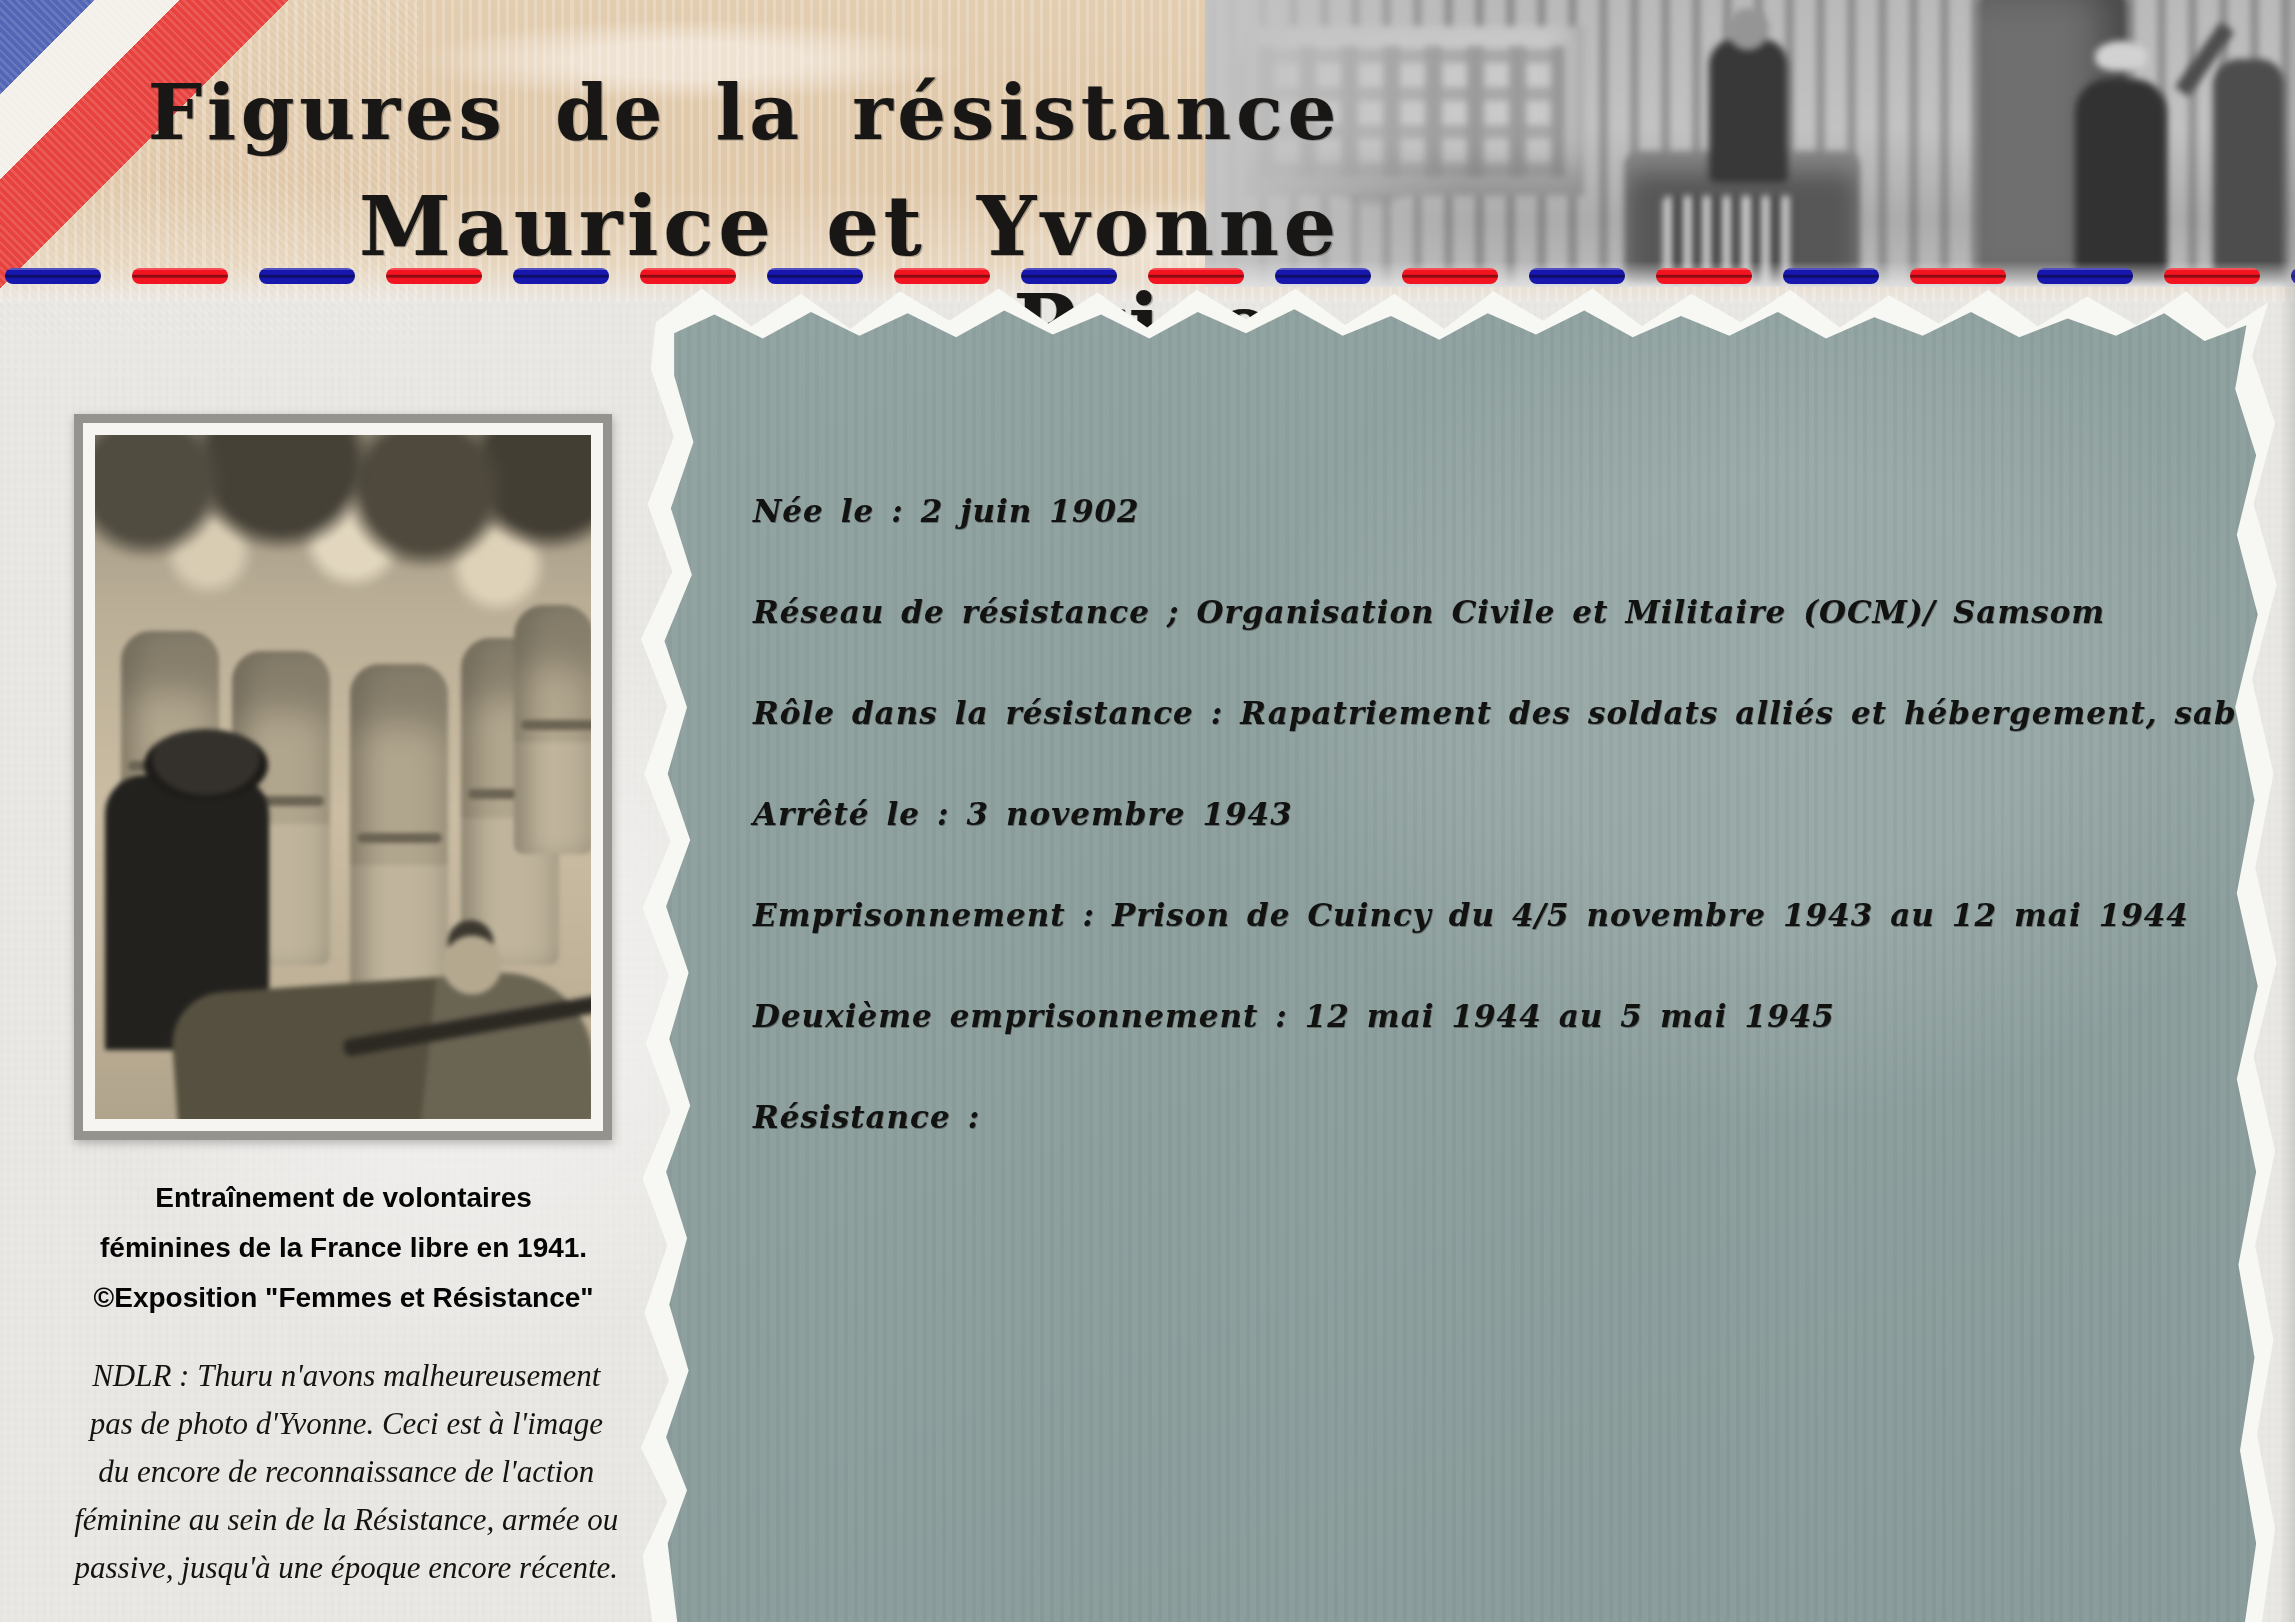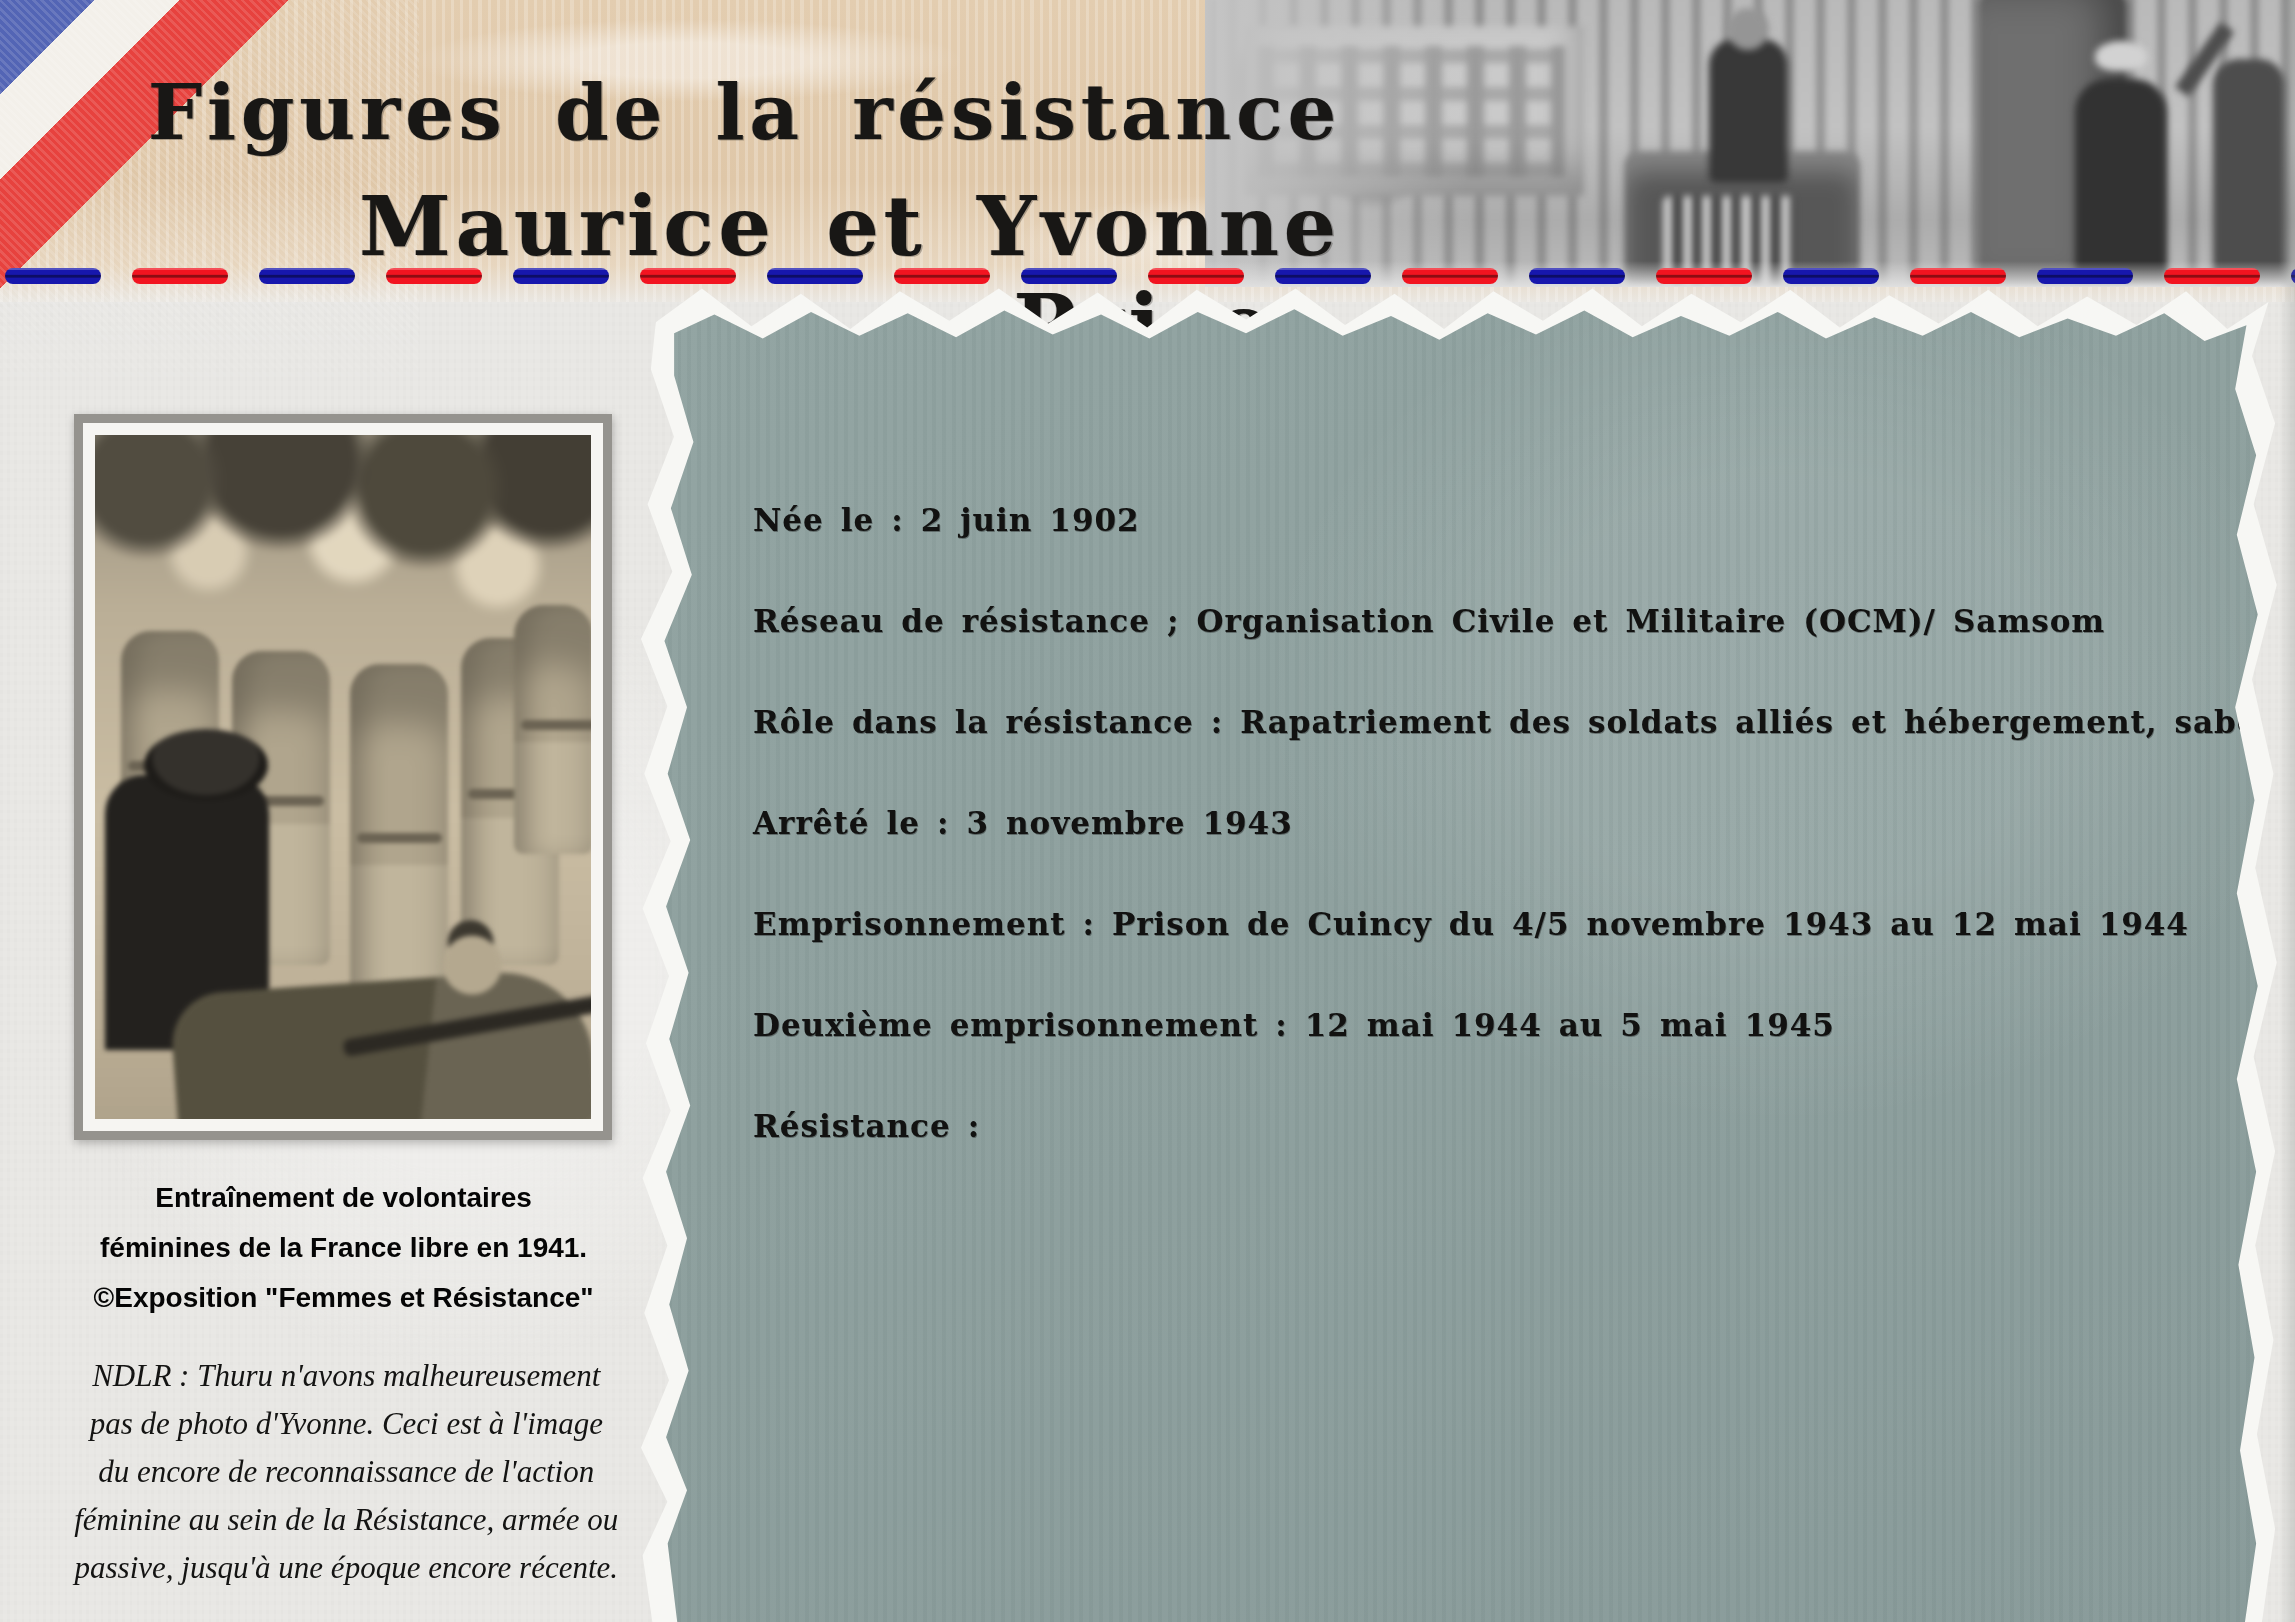--- a/index.html
+++ b/index.html
@@ -67,21 +67,21 @@
   
   .panel-backing{position:absolute;left:636px;top:275px;width:1649px;height:1348px;background:#f7f7f4;
     filter:drop-shadow(0 0 5.2px rgba(0,0,0,.10));
     clip-path:polygon(1.2% 3.5%,4% 1%,7% 3.8%,10% 1.4%,13% 4%,16% 1.2%,19% 3.4%,22% 1%,25% 3.6%,28% 1.3%,31% 3.9%,34% 1.1%,37% 3.3%,40% 1%,43% 3.7%,46% 1.4%,49% 4%,52% 1.2%,55% 3.4%,58% 1%,61% 3.8%,64% 1.4%,67% 3.5%,70% 1.1%,73% 3.9%,76% 1.5%,79% 3.6%,82% 1.1%,85% 3.8%,88% 1.6%,91% 3.7%,94% 1.2%,96.5% 4%,99% 2%,98% 6%,99.4% 11%,98.1% 17%,99.5% 23%,98% 30%,99.3% 37%,98.2% 44%,99.5% 51%,98.1% 58%,99.4% 65%,98.2% 72%,99.3% 79%,98.3% 86%,99.4% 93%,98.6% 100%,1% 100%,0.4% 95%,1.9% 91%,0.3% 87%,2% 82%,0.5% 77%,1.9% 72%,0.4% 67%,2.1% 62%,0.6% 57%,2% 52%,0.4% 47%,2.1% 42%,0.5% 37%,1.9% 32%,0.3% 27%,2.2% 22%,0.7% 17%,2.3% 12%,0.9% 7%);}
   .bio-panel{position:absolute;left:658px;top:296px;width:1611px;height:1327px;color:#121211;
     background:
       repeating-linear-gradient(90deg, rgba(70,92,90,.07) 0 3.9px, transparent 3.9px 9.8px),
       radial-gradient(ellipse at 70% 30%, rgba(255,255,255,.10) 0 262px, transparent 523px),
       linear-gradient(160deg,#93a5a3 0%,#8fa19f 45%,#8a9c9b 100%);
     clip-path:polygon(1% 2.8%,3.5% 1.4%,6.5% 3.2%,9.5% 1.2%,12.5% 3%,15.5% 1.3%,18.5% 3.1%,21.5% 1.1%,24.5% 2.9%,27.5% 1.4%,30.5% 3.2%,33.5% 1.2%,36.5% 2.8%,39.5% 1%,42.5% 3%,45.5% 1.5%,48.5% 3.3%,51.5% 1.3%,54.5% 2.9%,57.5% 1.1%,60.5% 3.1%,63.5% 1.5%,66.5% 3%,69.5% 1.2%,72.5% 3.2%,75.5% 1.6%,78.5% 3%,81.5% 1.2%,84.5% 3.1%,87.5% 1.7%,90.5% 3%,93.5% 1.3%,96% 3.4%,98.6% 2.2%,97.9% 7%,99.2% 12%,98% 18%,99.3% 24%,97.9% 31%,99.1% 38%,98% 45%,99.3% 52%,98% 59%,99.2% 66%,98.1% 73%,99.1% 80%,98.2% 87%,99.2% 94%,98.5% 100%,1.2% 100%,0.6% 94%,1.8% 90%,0.5% 86%,1.9% 81%,0.7% 76%,1.8% 71%,0.5% 66%,2% 61%,0.7% 56%,1.9% 51%,0.5% 46%,2% 41%,0.6% 36%,1.8% 31%,0.4% 26%,2.1% 21%,0.8% 16%,2.2% 11%,1% 6%);}
-  .bio-text{position:absolute;left:95px;top:174px;right:79px;}
+  .bio-text{position:absolute;left:95px;top:165px;right:79px;font-style:italic;}
   .bio-line{font-family:"DejaVu Serif",serif;font-weight:bold;font-size:31px;line-height:101px;
     letter-spacing:1px;word-spacing:5.2px;white-space:nowrap;
     text-shadow:0.7px 0.7px 0 rgba(10,10,10,.35);}
   
   .photo-frame{position:absolute;left:74px;top:414px;width:538px;height:726px;box-sizing:border-box;
     border:9.8px solid #95938e;background:#f6f5f2;padding:12.4px;
     box-shadow:1.3px 2.6px 9.2px rgba(0,0,0,.25);}
   .lp-photo{position:relative;width:100%;height:100%;overflow:hidden;background:#c3baa9;}
   .lp-scene{position:absolute;inset:-10.5px;filter:blur(3.9px) sepia(.22) contrast(.95);
     background:

